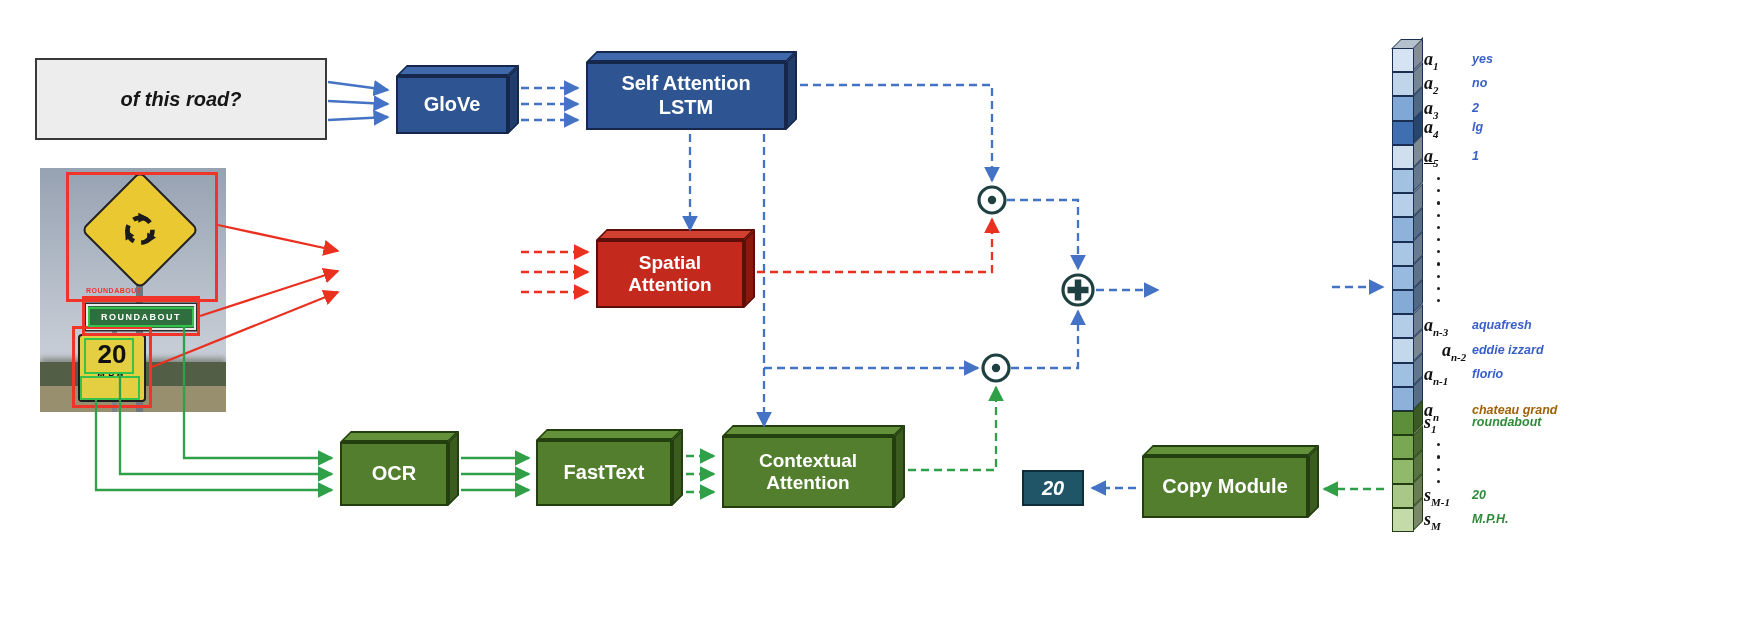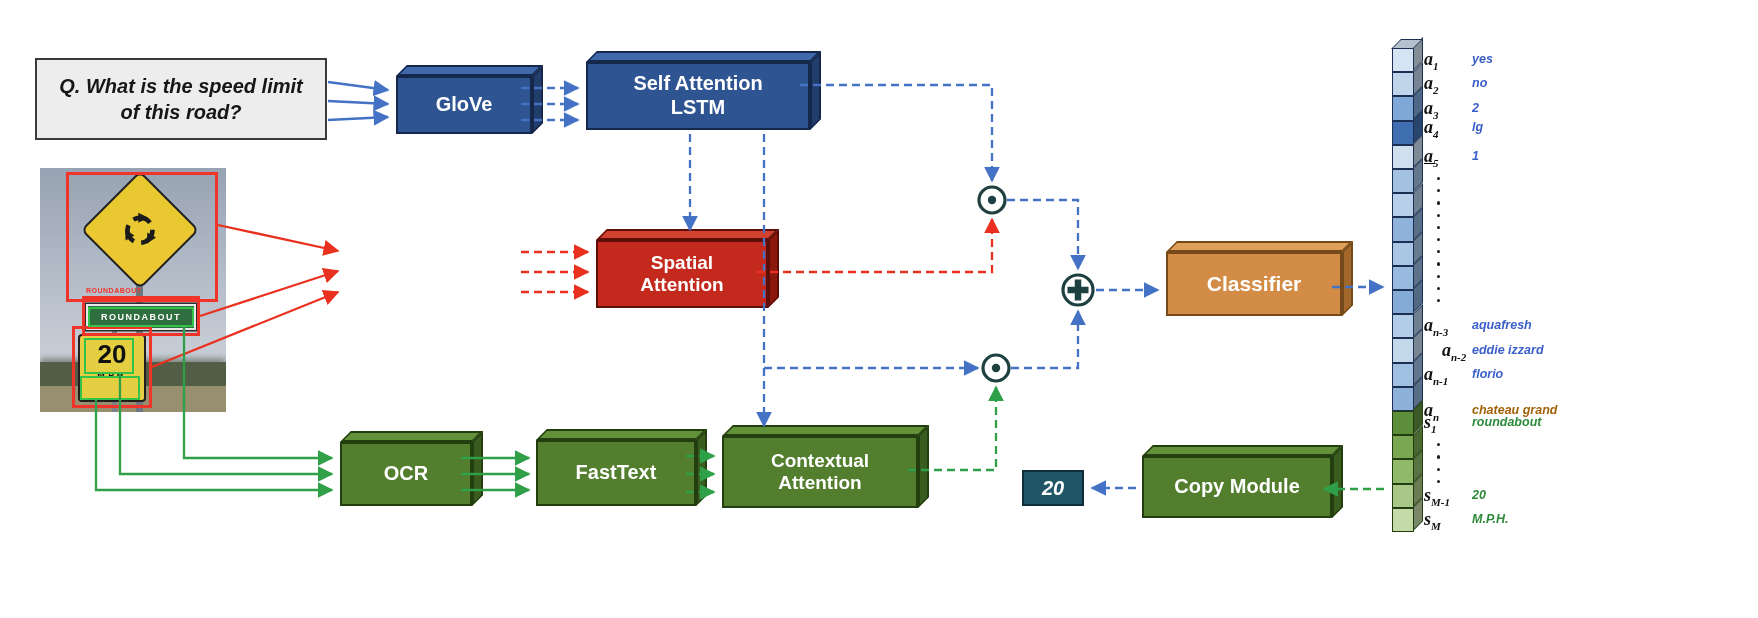--- a/index.html
+++ b/index.html
@@ -1,21 +1,21 @@
 <!DOCTYPE html>
 <html><head>
 <meta charset="utf-8">
 <style>
   html,body{margin:0;padding:0;background:#fff;}
   .canvas{position:relative;width:1758px;height:618px;background:#ffffff;overflow:hidden;
           font-family:"Liberation Sans",sans-serif;}
   .overlay{position:absolute;left:0;top:0;pointer-events:none;z-index:30;}
 
   
-  .node{position:absolute;z-index:20;padding-left:24px;}
+  .node{position:absolute;z-index:20;}
   .node .n-top{position:absolute;left:0;top:-11px;width:100%;height:11px;background:var(--t);
        border:2.5px solid var(--e);box-sizing:border-box;transform:skewX(-45deg);transform-origin:0 100%;}
   .node .n-side{position:absolute;top:0;right:-11px;width:11px;height:100%;background:var(--s);
        border:2.5px solid var(--e);box-sizing:border-box;transform:skewY(-45deg);transform-origin:0 0;}
   .node .n-front{position:absolute;inset:0;background:var(--f);border:2.5px solid var(--e);
        box-sizing:border-box;display:flex;flex-direction:column;align-items:center;justify-content:center;
        color:#fff;font-weight:700;}
   .node .n-front span{display:block;line-height:1.18;text-align:center;}
   .blue  {--f:#2e5591;--t:#3f69ab;--s:#203d6b;--e:#15284c;}
   .red   {--f:#c3291c;--t:#d2402f;--s:#8c170d;--e:#5c0e07;}
@@ -69,21 +69,20 @@
   .vword{position:absolute;left:48px;top:3px;font-weight:700;font-style:italic;font-size:12.5px;}
   .vdots{position:absolute;left:1437px;display:flex;flex-direction:column;gap:9px;}
   .vdots i{display:block;width:3.2px;height:3.2px;border-radius:50%;background:#1d1d1d;}
 </style>
 </head>
 <body>
 
 <div class="canvas">
 
   <div class="qbox">
-    <div>Q. What is the speed limit</div>
     <div>of this road?</div>
   </div>
 
   <div class="photo">
     <div class="treeline"></div>
     <div class="ground"></div>
     <div class="pole"></div>
     <div class="pole pole2"></div>
     <div class="diamond">
       <svg class="rsym" viewBox="0 0 60 60">
@@ -158,27 +157,20 @@
 
   <div class="node green fs19" style="left:722px;top:436px;width:172px;height:72px;">
     <div class="n-top"></div>
       <div class="n-side"></div>
     <div class="n-front">
       <span>Contextual</span>
       <span>Attention</span>
     </div>
   </div>
 
-  <div class="node orange fs21" style="left:1166px;top:252px;width:152px;height:64px;">
-    <div class="n-top"></div>
-      <div class="n-side"></div>
-    <div class="n-front">
-        <span>Classifier</span>
-      </div>
-  </div>
 
   <div class="node green fs20" style="left:1142px;top:456px;width:166px;height:62px;">
     <div class="n-top"></div>
       <div class="n-side"></div>
     <div class="n-front">
         <span>Copy Module</span>
       </div>
   </div>
 
   <div class="ansbox">

